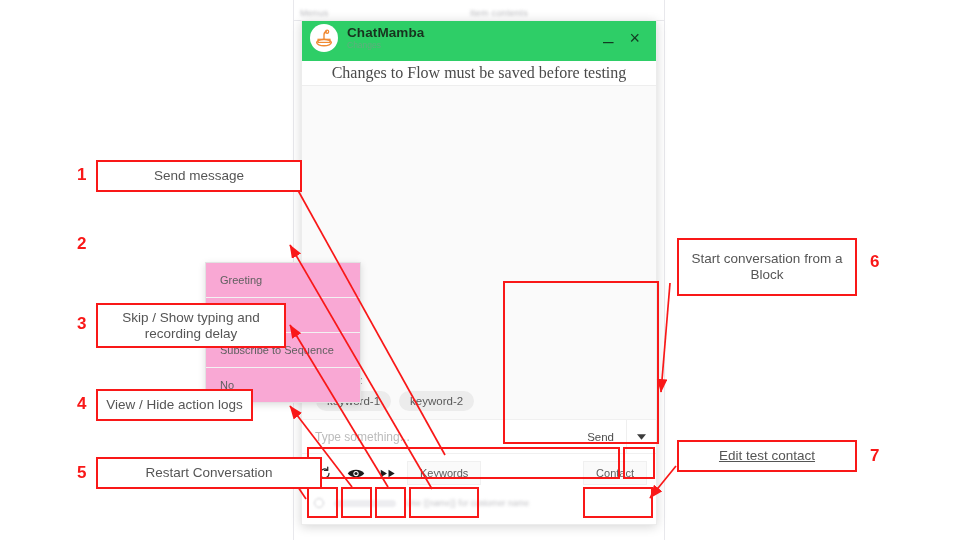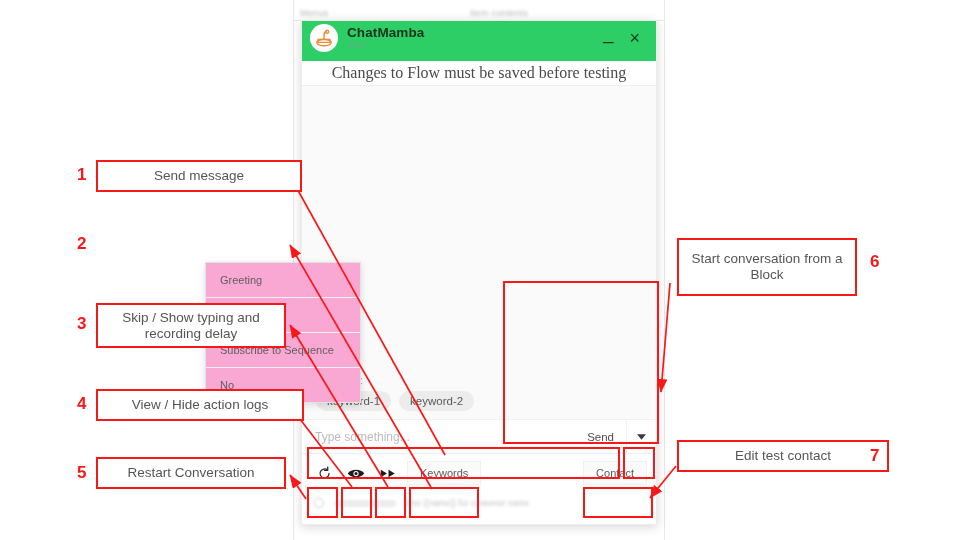--- a/index.html
+++ b/index.html
@@ -185,21 +185,21 @@
       <div class="avatar">
         <svg width="22" height="22" viewBox="0 0 24 24">
           <ellipse cx="12" cy="17" rx="8" ry="3.4" fill="none" stroke="#f08a32" stroke-width="1.5"></ellipse>
           <rect x="5.5" y="13.4" width="13" height="3.4" fill="none" stroke="#f08a32" stroke-width="1.3"></rect>
           <path d="M12 13.4 L12 8.5 Q12 5.5 14.6 5.2" fill="none" stroke="#f08a32" stroke-width="1.5" stroke-linecap="round"></path>
           <circle cx="15.4" cy="5.1" r="1.7" fill="none" stroke="#f08a32" stroke-width="1.4"></circle>
         </svg>
       </div>
       <div class="hdr-text">
         <div class="hdr-title">ChatMamba</div>
-        <div class="hdr-sub">Start</div>
+        <div class="hdr-sub">Changes</div>
       </div>
       <div class="wc-btn wc-min">–</div>
       <div class="wc-btn wc-close">×</div>
     </div>
 
     <div class="wg-banner">
       <span>Changes to Flow must be saved before testing</span>
     </div>
 
     <div class="wg-body">
@@ -300,32 +300,32 @@
   </div>
 
   <div class="num" style="left:77px; top:234px;">2</div>
 
   <div class="num" style="left:77px; top:314px;">3</div>
   <div class="callout" style="left:96px; top:303px; width:190px; height:45px;">
     <span>Skip / Show typing and recording delay</span>
   </div>
 
   <div class="num" style="left:77px; top:394px;">4</div>
-  <div class="callout" style="left:96px; top:389px; width:208px; height:32px;">
+  <div class="callout" style="left:96px; top:389px; width:157px; height:32px;">
     <span>View / Hide action logs</span>
   </div>
 
   <div class="num" style="left:77px; top:463px;">5</div>
-  <div class="callout" style="left:96px; top:457px; width:190px; height:32px;">
+  <div class="callout" style="left:96px; top:457px; width:226px; height:32px;">
     <span>Restart Conversation</span>
   </div>
 
   <div class="callout" style="left:677px; top:238px; width:180px; height:58px;">
     <span>Start conversation from a Block</span>
   </div>
   <div class="num" style="left:870px; top:252px;">6</div>
 
-  <div class="callout" style="left:677px; top:440px; width:212px; height:32px;">
+  <div class="callout" style="left:677px; top:440px; width:180px; height:32px;text-decoration:underline;">
     <span>Edit test contact</span>
   </div>
   <div class="num" style="left:870px; top:446px;">7</div>
 
 </div>
 
 </body></html>

